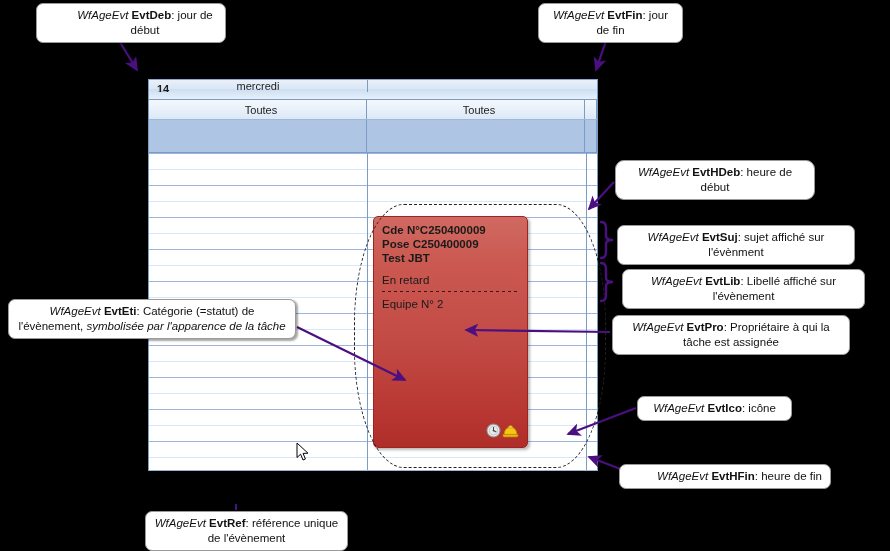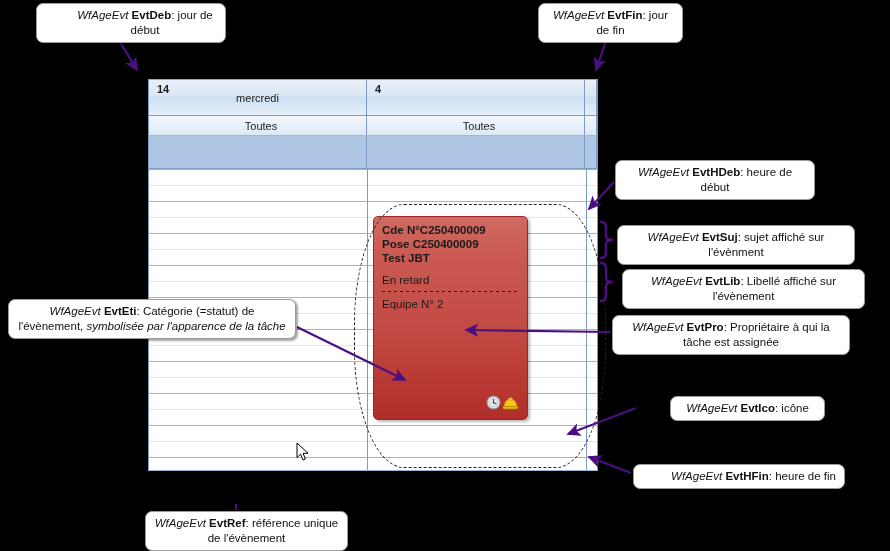--- a/index.html
+++ b/index.html
@@ -15,24 +15,25 @@
     position:absolute;left:148px;top:79px;width:450px;height:392px;
     background:#ffffff;
     border-left:1px solid #7c9cc4;
     border-right:1px solid #7c9cc4;
     border-top:1px solid #8aa8cd;
     border-bottom:1px solid #9ab4d6;
     box-sizing:border-box;
     overflow:hidden;
   }
   .cal-headrow{
-    display:flex;height:36px;
+    display:flex;height:20px;
     background:linear-gradient(to bottom,#e9f0f9 0%,#dbe7f5 45%,#cddff3 50%,#e7f0fa 100%);
     border-bottom:1px solid #7c9cc4;
     box-sizing:border-box;
+    flex-direction:column;
   }
   .cal-daycell{
     position:relative;
     border-right:1px solid #7c9cc4;
     box-sizing:border-box;
     display:flex;align-items:center;
     font-size:11px;font-weight:bold;color:#1c1c1c;
     overflow:hidden;
   }
   .cal-daycell .daynum{position:absolute;left:8px;top:3px;}
@@ -74,21 +75,21 @@
         transparent 1px,transparent 16px,
         #dbe7f4 16px,#dbe7f4 17px,
         transparent 17px,transparent 32px);
   }
   .cal-vline{position:absolute;top:0;bottom:0;width:1px;background:#7c9cc4;}
   .cal-vline.v1{left:218px;}
   .cal-vline.v2{left:437px;}
 
   
   #event-card{
-    position:absolute;left:373px;top:216px;width:155px;height:204px;
+    position:absolute;left:373px;top:216px;width:155px;height:232px;
     border-radius:5px;
     background:linear-gradient(to bottom,#d06a62 0%,#cb5a52 18%,#c24a44 55%,#b83732 85%,#b02e2a 100%);
     border:1px solid #9c2520;
     box-shadow:2px 2px 3px rgba(0,0,0,0.28);
     box-sizing:border-box;
     padding:6px 7px 0 8px;
     color:#1a1a1a;
     font-size:11.5px;
     overflow:hidden;
   }
@@ -122,26 +123,26 @@
     text-align:center;
     line-height:15px;
     padding:4px 7px;
     box-sizing:border-box;
   }
   .callout i{font-style:italic;}
   .callout b{font-weight:bold;}
 
   #callout-evtdeb{left:36px;top:3px;width:190px;padding-left:35px;}
   #callout-evtfin{left:538px;top:3px;width:145px;}
-  #callout-evthdeb{left:615px;top:160px;width:200px;}
+  #callout-evthdeb{left:615px;top:160px;width:200px;border-radius:9px;}
   #callout-evtsuj{left:617px;top:225px;width:238px;}
   #callout-evtlib{left:622px;top:269px;width:243px;}
   #callout-evtpro{left:612px;top:315px;width:238px;}
-  #callout-evtico{left:637px;top:396px;width:155px;margin-left:33px;}
-  #callout-evthfin{left:633px;top:464px;width:212px;padding-left:36px;}
+  #callout-evtico{left:637px;top:396px;width:155px;}
+  #callout-evthfin{left:619px;top:464px;width:212px;padding-left:36px;}
   #callout-evteti{left:8px;top:299px;width:288px;}
   #callout-evtref{left:145px;top:511px;width:203px;}
 
   
   #overlay{position:absolute;left:0;top:0;width:890px;height:551px;pointer-events:none;}
 
   
   #mouse-cursor{position:absolute;left:296px;top:442px;width:14px;height:20px;}
 </style>
 </head>

